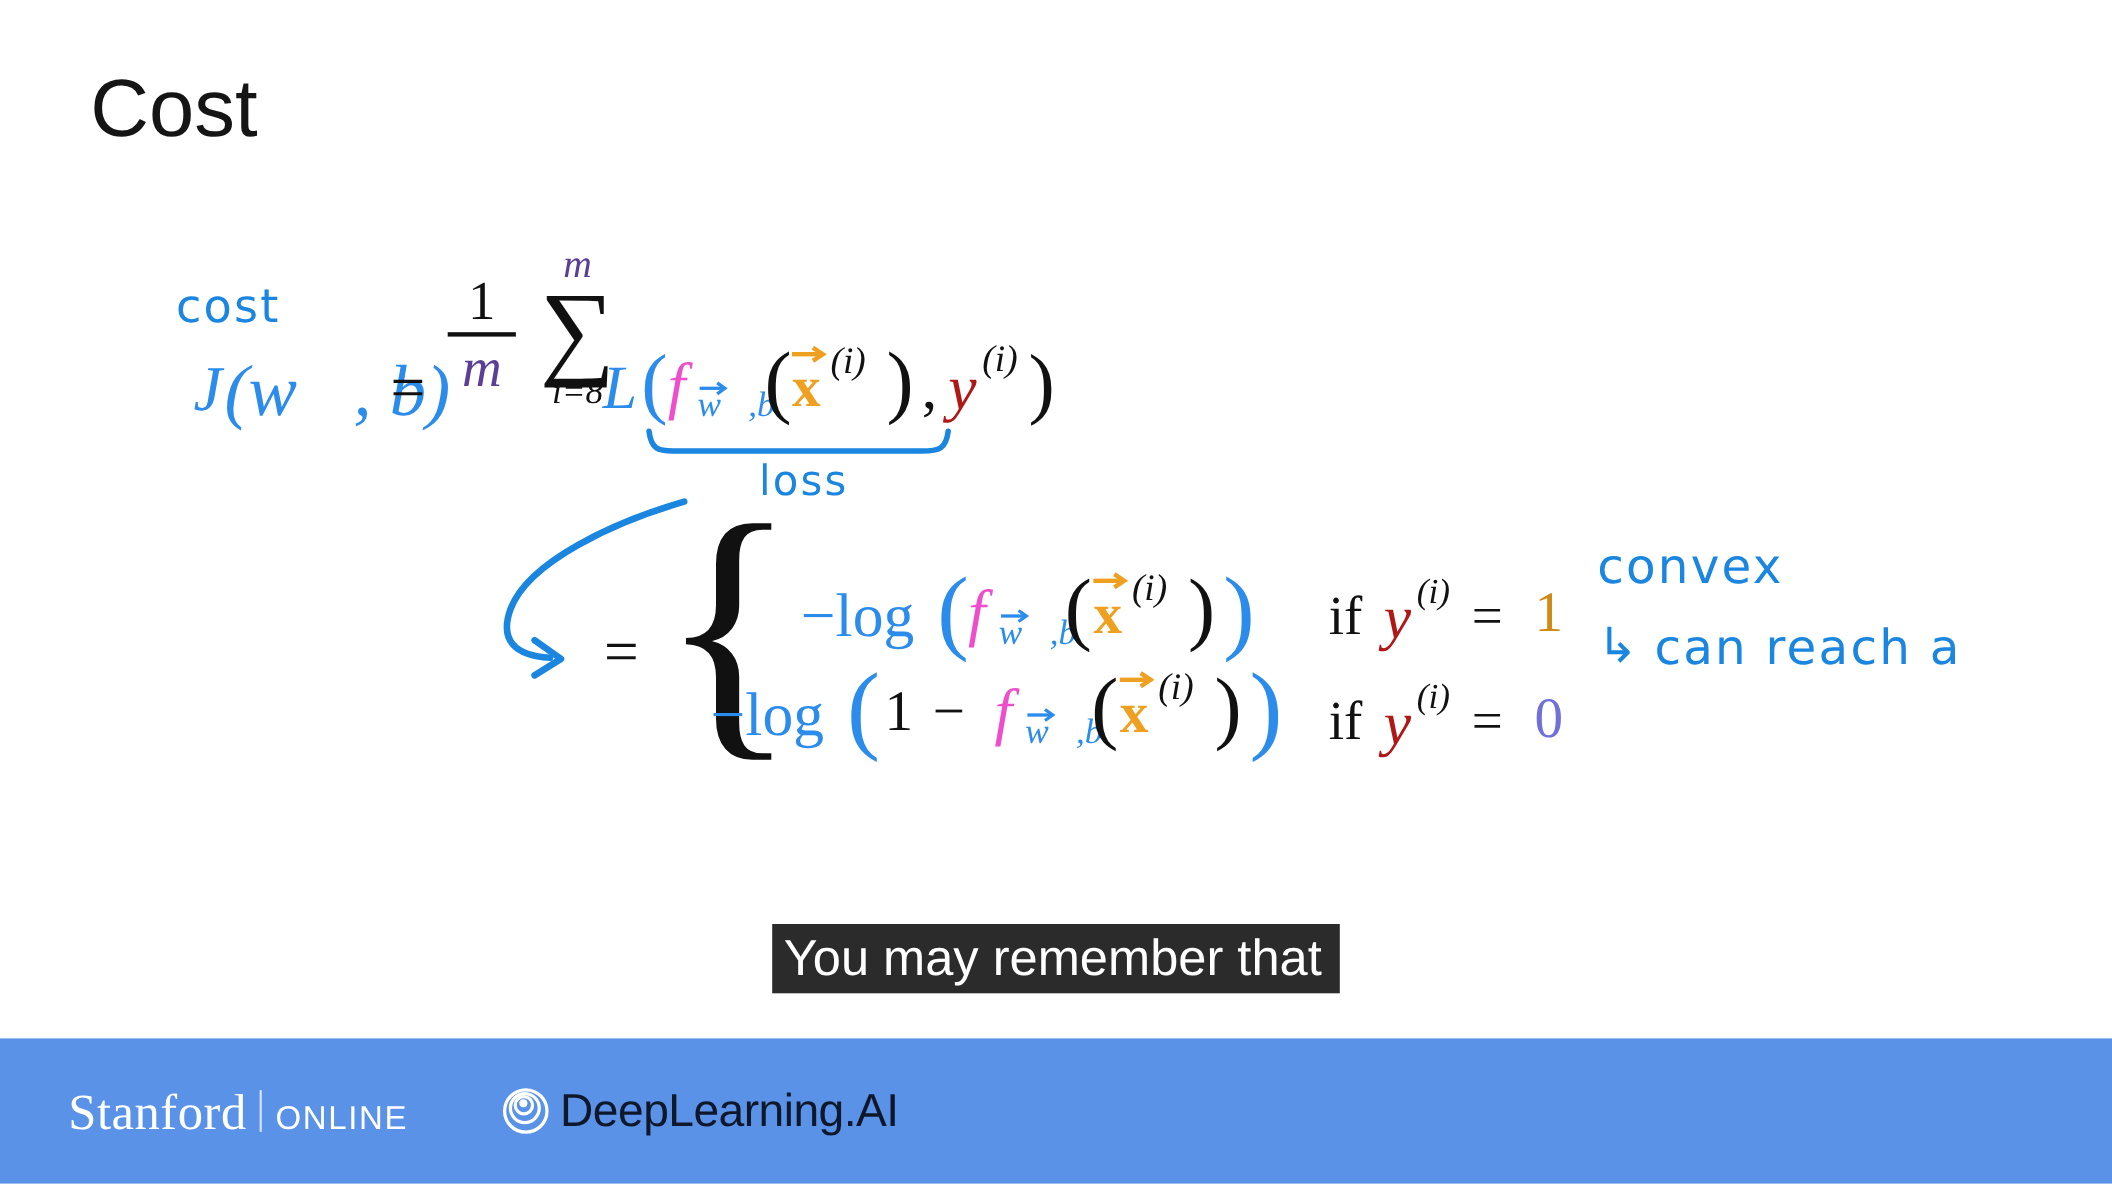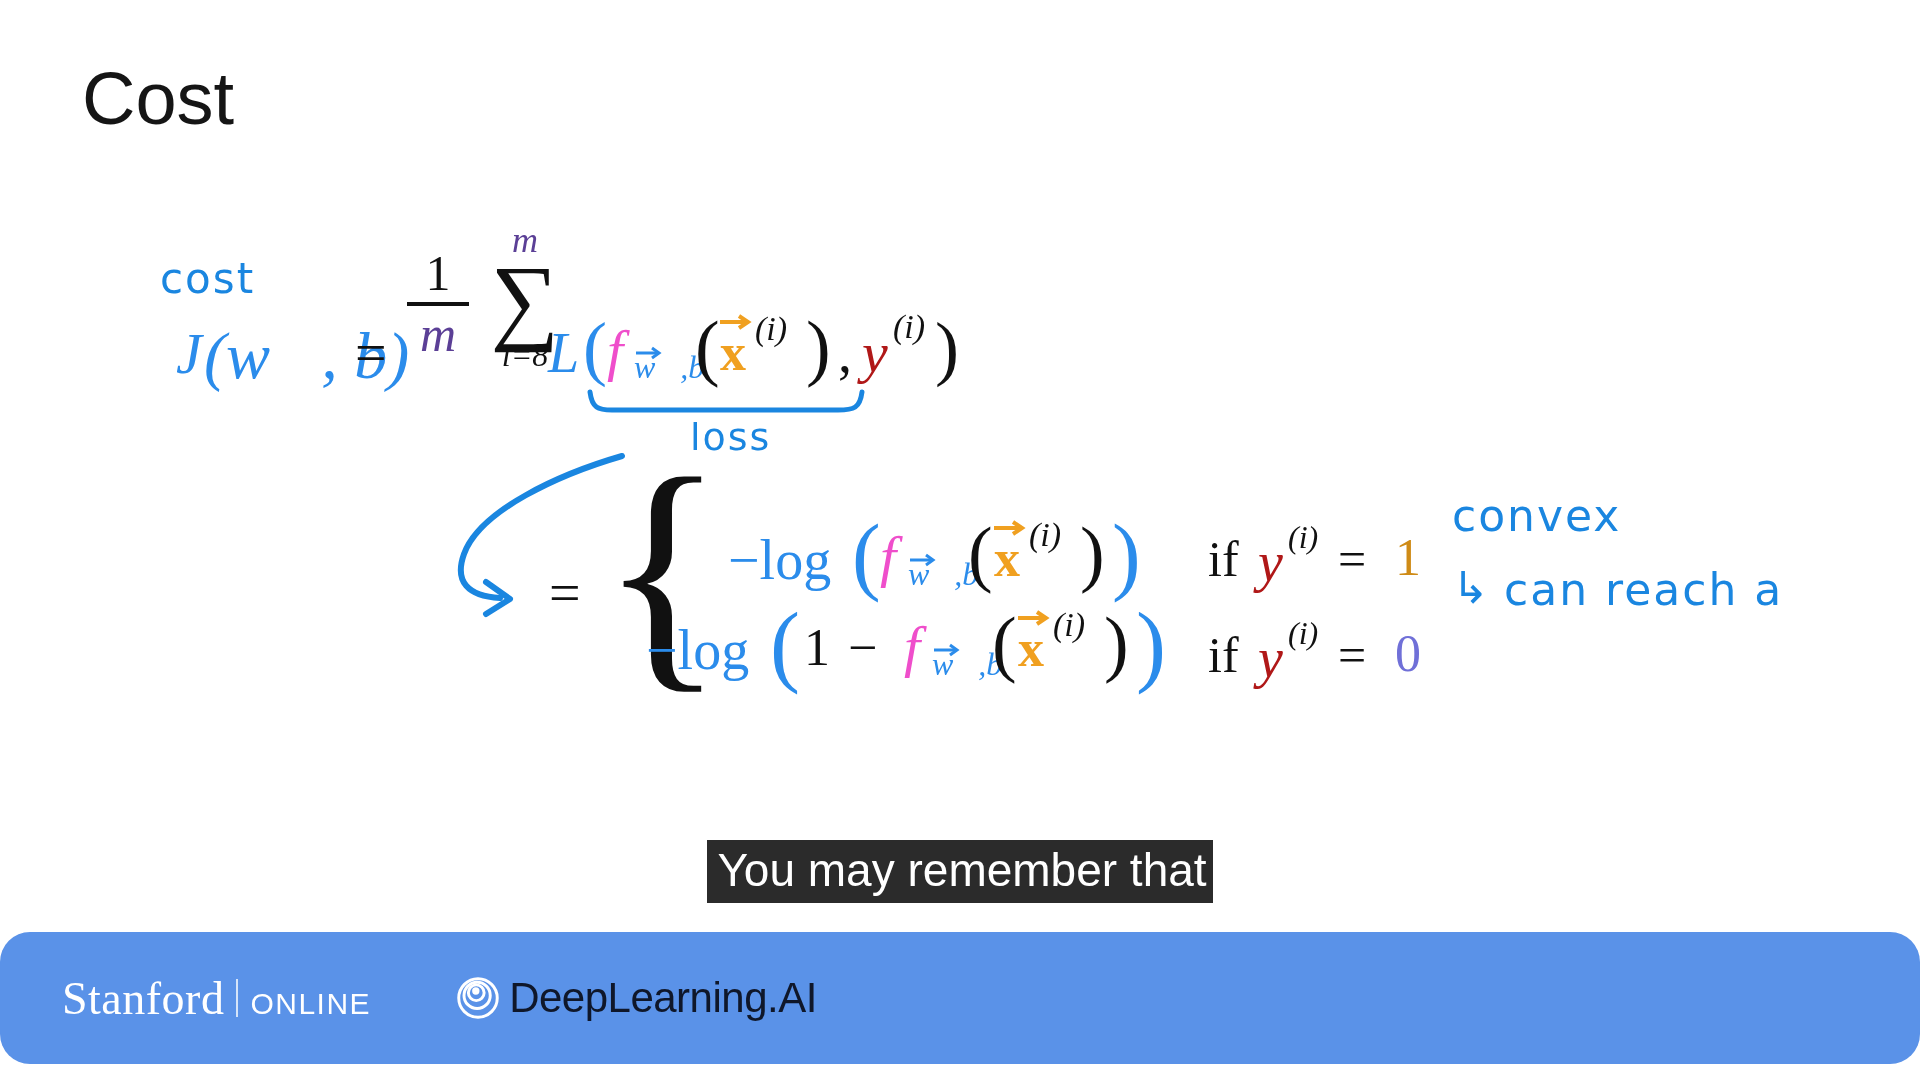--- a/index.html
+++ b/index.html
@@ -103,36 +103,35 @@
     width: 1920px;
     text-align: center;
   }
   #caption .capline {
     display: inline-block;
     background: #2b2b2b;
     color: #ffffff;
     font-family: "Liberation Sans", sans-serif;
     font-size: 46px;
     font-weight: 400;
-    padding: 3px 6px 6px 10px;
+    padding: 3px 16px 6px 10px;
     line-height: 1.18;
   }
   #caption .caprow { display: block; }
 
   
   #footer {
     position: absolute;
     left: 0;
-    bottom: 16px;
+    bottom: 4px;
     width: 1920px;
     height: 132px;
     background: #5a92e8;
     display: flex;
     align-items: center;
-    border-radius: 30px;
   }
   #stanford-logo {
     margin-left: 62px;
     display: flex;
     align-items: baseline;
     color: #ffffff;
   }
   #stanford-word {
     font-family: "Liberation Serif", serif;
     font-size: 46px;

